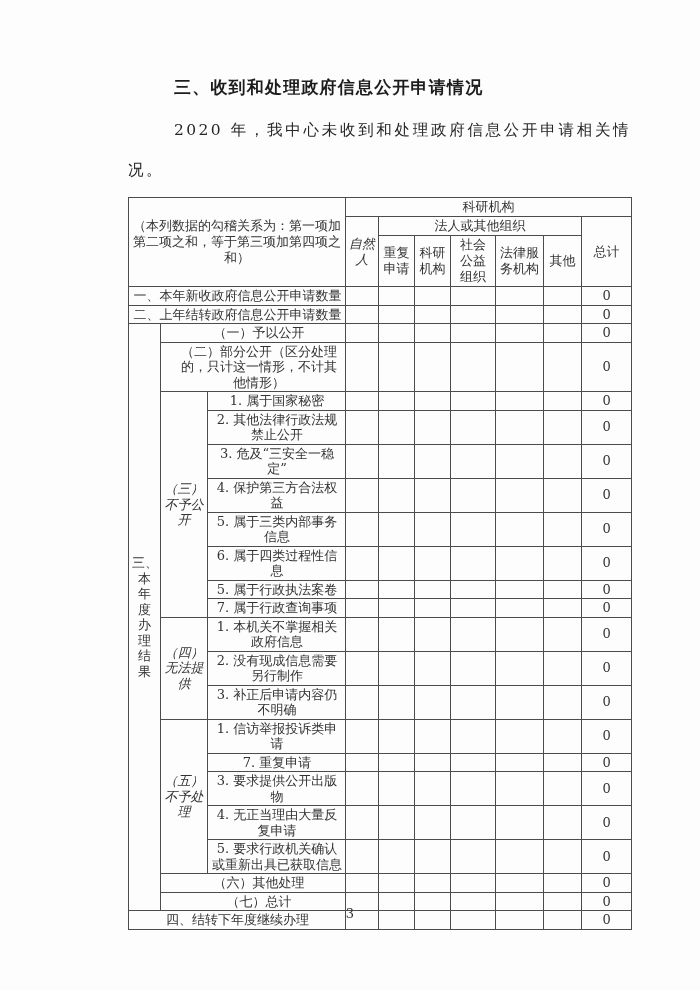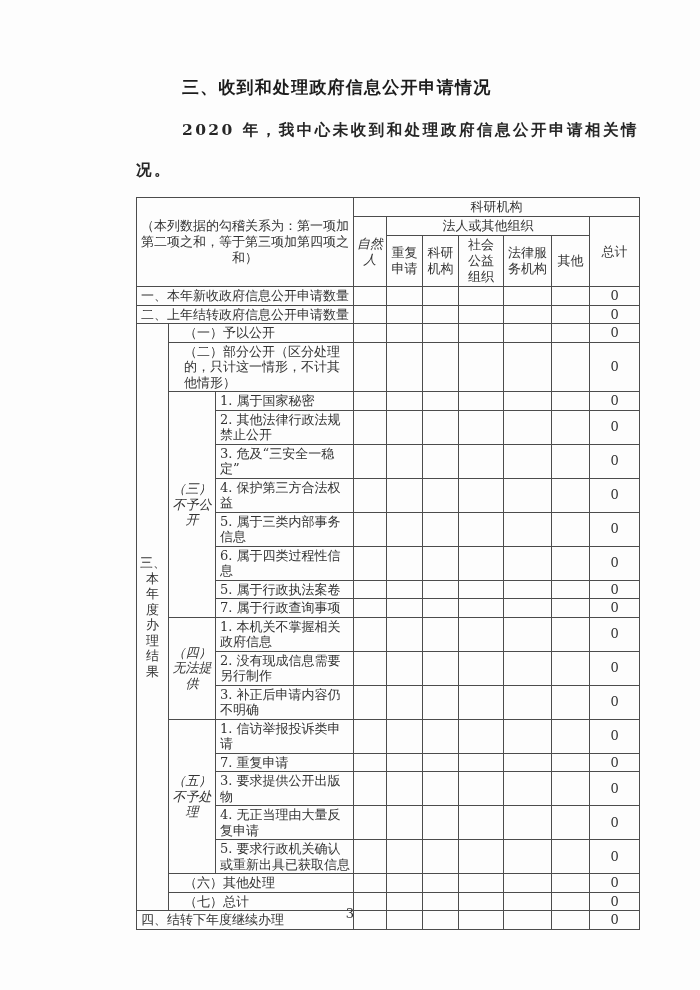--- a/index.html
+++ b/index.html
@@ -1,48 +1,48 @@
 <!DOCTYPE html>
 <html><head>
 <meta charset="utf-8">
 <style>
   html,body { margin:0; padding:0; background:#e8e8e8; }
   .page {
     position:relative; width:700px; height:990px; background:#fdfdfd;
     font-family:"DejaVu Serif","Liberation Serif",serif; color:#2f2f2f;
     margin:0 auto; overflow:hidden;
   }
-  .doc { position:absolute; left:109px; top:76px; width:503px;padding-left:27px; }
+  .doc { position:absolute; left:101px; top:76px; width:503px;padding-left:27px; }
   .title {
     font-family:"Liberation Sans","DejaVu Sans",sans-serif;
     font-size:17px; font-weight:bold; color:#1c1c1c;
     margin:0 0 0 46px; letter-spacing:1.2px;
   }
   .para {
     margin:11px 0 0 0; font-size:15.5px; line-height:40px;
-    text-indent:46px; text-align:justify; letter-spacing:2.4px; color:#262626;font-weight:bold;
+    text-indent:46px; text-align:justify; letter-spacing:2.4px; color:#262626;
   }
   table.report {
     margin-top:7px; border-collapse:collapse; table-layout:fixed;
     width:503px;
   }
   .report th, .report td {
     border:1px solid #4c4c4c; font-weight:normal; font-size:13px;
     line-height:15.5px; padding:1px 3px; vertical-align:middle;
     text-align:center; color:#333; overflow:visible;
   }
   .report thead th { line-height:16px; }
   .note { padding:2px 4px; line-height:17px; }
   .vh { padding:2px 8px; line-height:17px;font-style:italic; }              
   .vlab { padding:2px 9px; line-height:21px; line-break:strict; } 
   .sub {
     text-align:left; padding:2px 4px 2px 13px; line-height:17px;
     word-break:break-all; line-break:anywhere;font-style:italic;
   }
-  td.lab { text-align:left; padding:1px 3px 1px 4px; }
+  td.lab { text-align:center; padding:1px 3px 1px 4px; }
   td.ind { padding-left:15px; }
   .num { text-align:center; }
   .pageno {
     position:absolute; top:906px; left:0; width:700px; text-align:center;
     font-size:13px; color:#333;
   }
 </style>
 </head>
 <body>
 

